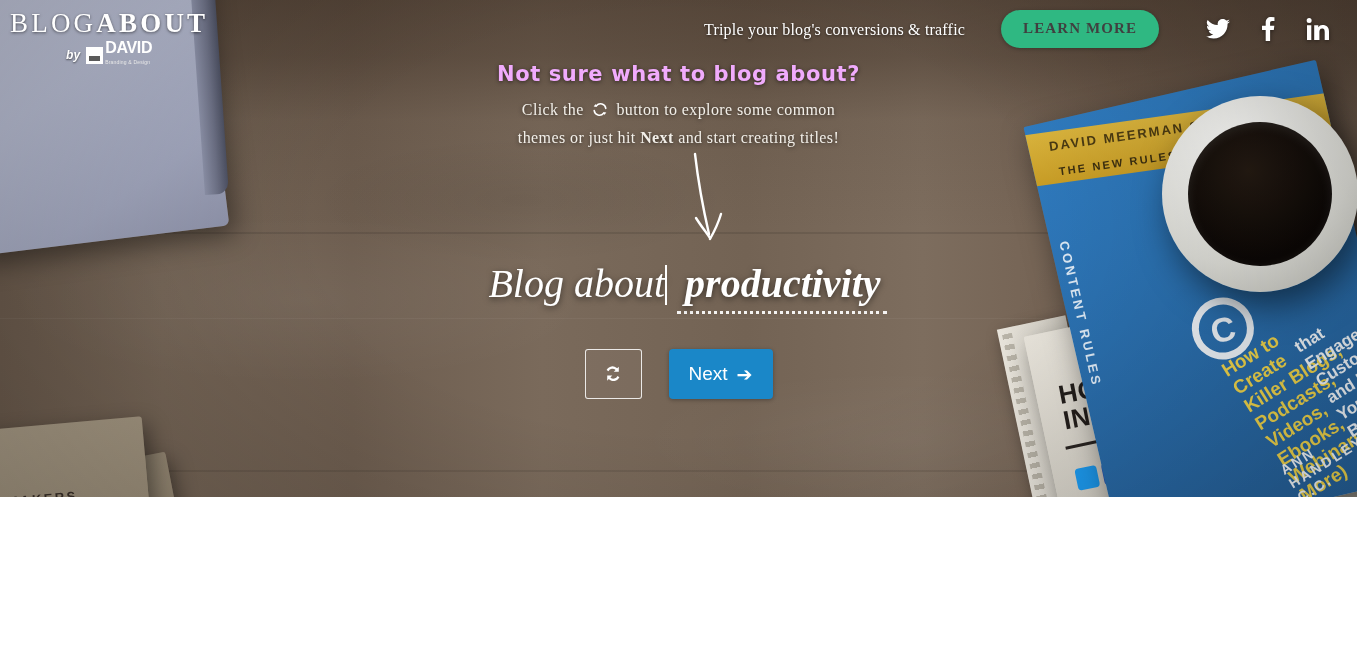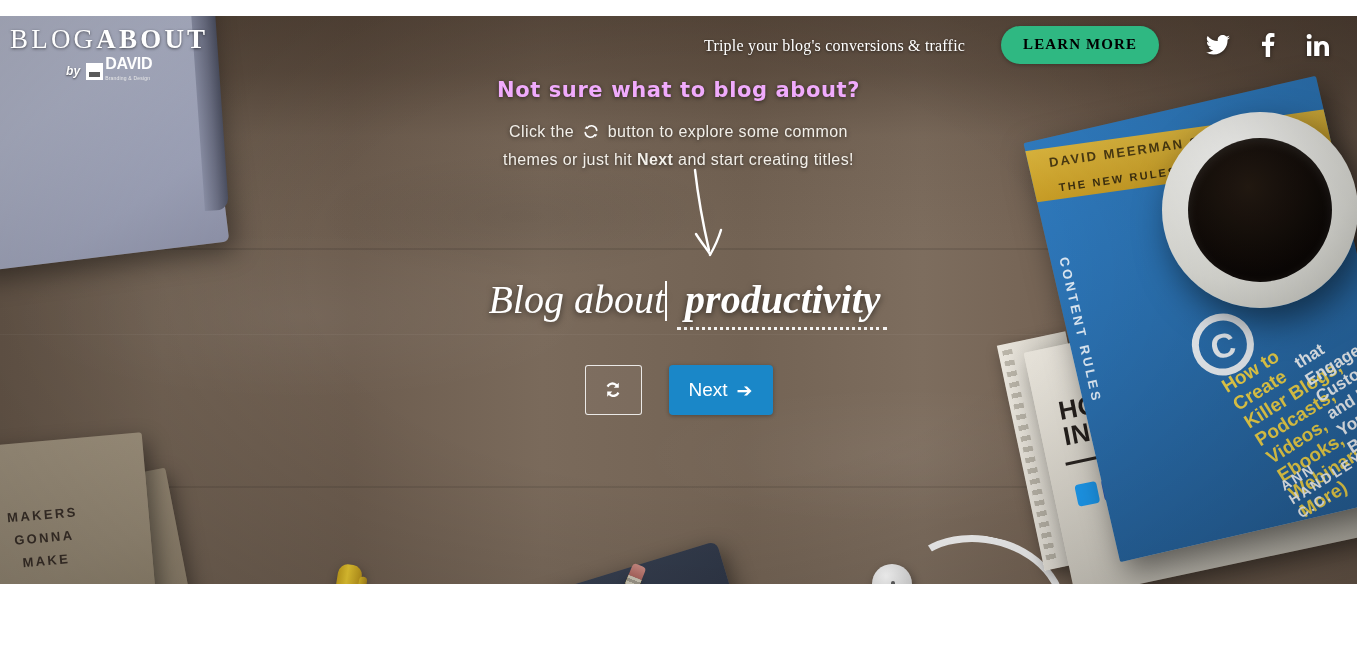--- a/index.html
+++ b/index.html
@@ -9,24 +9,23 @@
     width: 1357px;
     height: 651px;
     overflow: hidden;
     font-family: "Liberation Sans", sans-serif;
   }
 
   
   #stage {
     position: relative;
     width: 1357px;
-    height: 568px;
+    height: 497px;
     overflow: hidden;
     background: #6e5e50;
-    margin-top: 16px;
   }
 
   
   .wood {
     position: absolute;
     inset: 0;
     background:
       
       linear-gradient(180deg,
         rgba(60,45,34,0.55) 0px,
@@ -361,21 +360,21 @@
     font-family: "Liberation Serif", serif;
     font-size: 16px;
     letter-spacing: 0.2px;
     text-shadow: 0 1px 3px rgba(0,0,0,0.6);
     margin-right: 20px;
     white-space: nowrap;
     padding-top: 2px;
   }
   .learn-more {
     background: #2fb882;
-    color: #000000;
+    color: #404040;
     font-family: "Liberation Serif", serif;
     font-weight: bold;
     font-size: 15px;
     letter-spacing: 1.1px;
     border: none;
     border-radius: 22px;
     padding: 10px 22px 11px;
     cursor: pointer;
     white-space: nowrap;
     box-shadow: 0 1px 4px rgba(0,0,0,0.3);
@@ -400,24 +399,24 @@
     position: absolute; left: 0; right: 0; top: 62px;
     text-align: center;
     color: #f0abfc;
     font-family: "DejaVu Sans", sans-serif;
     font-weight: bold;
     font-size: 21px;
     letter-spacing: 0.6px;
     text-shadow: 0 1px 4px rgba(0,0,0,0.55);
   }
   .hint-body {
-    position: absolute; left: 0; right: 0; top: 103px;
+    position: absolute; left: 0; right: 0; top: 97px;
     text-align: center;
     color: #f2efe9;
-    font-family: Liberation Sans, sans-serif;
+    font-family: Liberation Serif, serif;
     font-size: 16px;
     line-height: 25px;
     letter-spacing: 0.4px;
     text-shadow: 0 1px 4px rgba(0,0,0,0.55);
   }
   .hint-body .strong { font-weight: bold; }
   .inline-refresh {
     display: inline-block; vertical-align: -3px; margin: 0 2px;
   }
 

